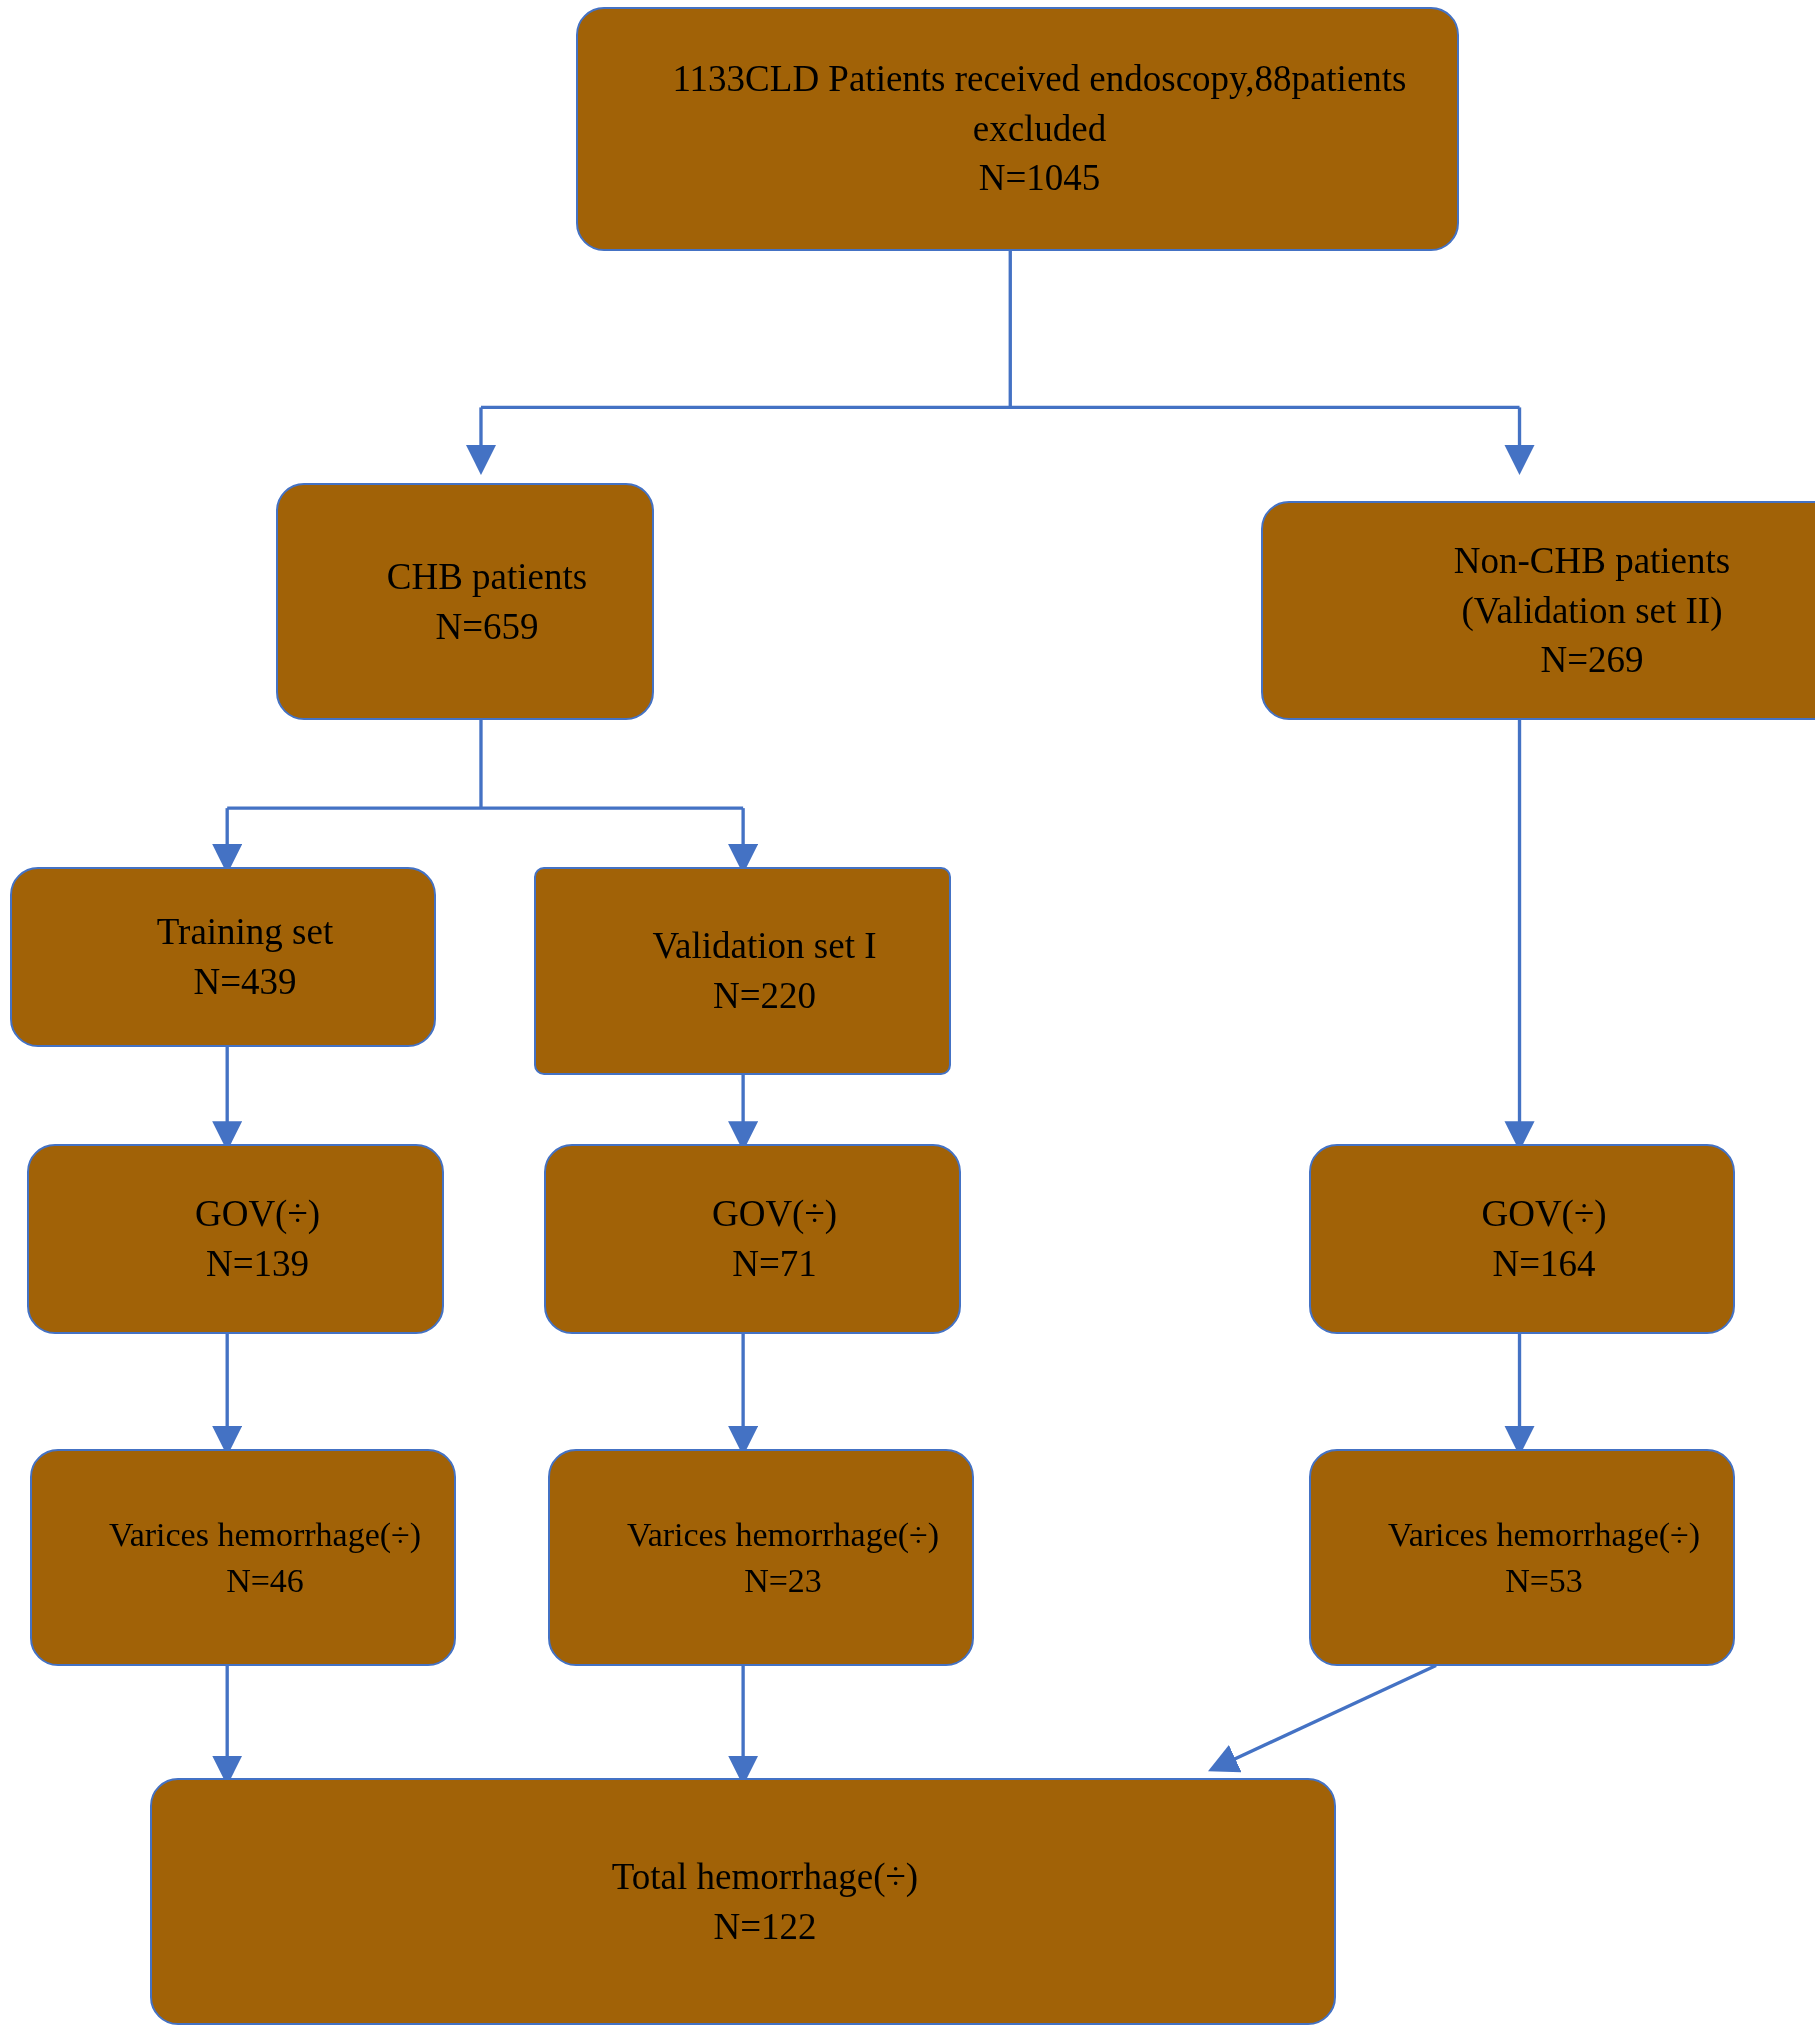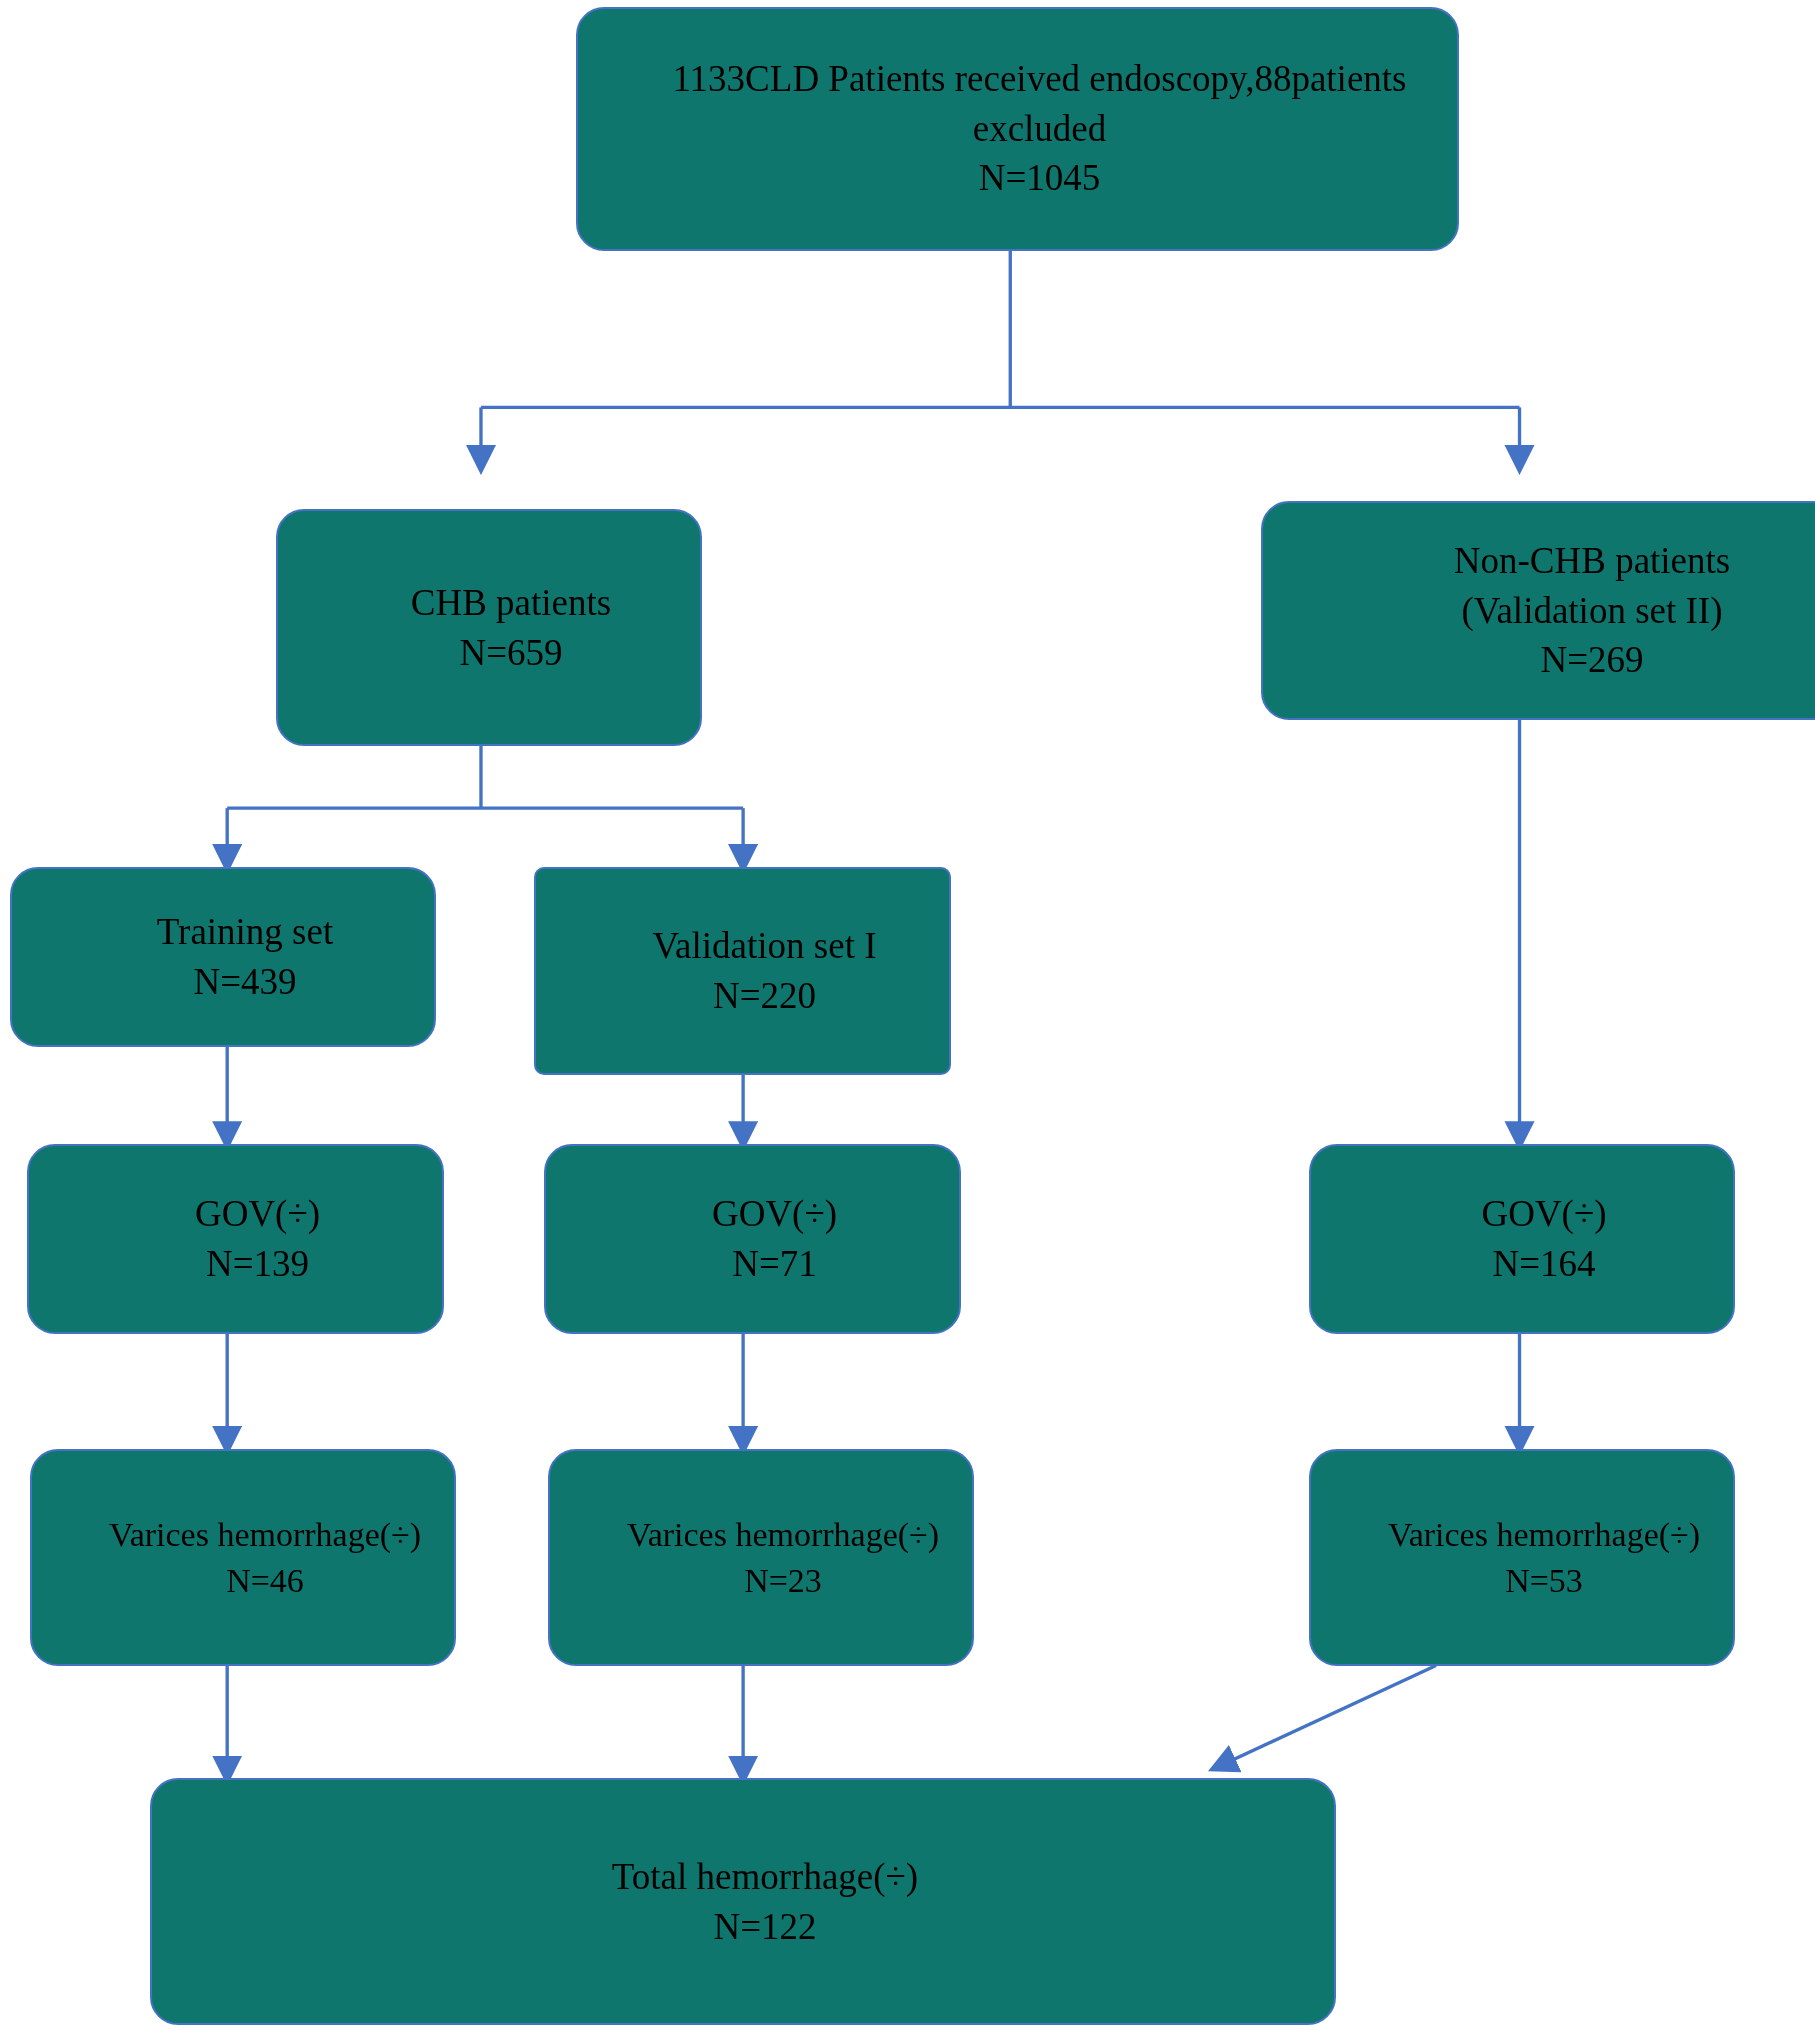--- a/index.html
+++ b/index.html
@@ -11,21 +11,21 @@
     position: relative;
     width: 1816px;
     height: 2032px;
     background: #ffffff;
     font-family: "Liberation Serif", "DejaVu Serif", serif;
     overflow: hidden;
   }
   .node {
     position: absolute;
     box-sizing: border-box;
-    background: #0f766e;
+    background: #a16207;
     border: 2.5px solid #4472C4;
     border-radius: 28px;
     display: flex;
     flex-direction: column;
     align-items: center;
     justify-content: center;
     color: #000000;
     text-align: center;
     z-index: 2;
     padding-left: 44px;
@@ -88,21 +88,21 @@
       <path d="M 1720 1995 L 1455 2118" marker-end="url(#arrow)"></path>
     </g>
   </svg>
 
   <div class="node t-lg" style="left:576px; top:6.7px; width:883px; height:244px;">
     <span class="line">1133CLD Patients received endoscopy,88patients</span>
     <span class="line">excluded</span>
     <span class="line">N=1045</span>
   </div>
 
-  <div class="node t-lg" style="left:276px; top:509px; width:426px; height:237px;">
+  <div class="node t-lg" style="left:276px; top:483px; width:378px; height:237px;">
     <span class="line">CHB patients</span>
     <span class="line">N=659</span>
   </div>
 
   <div class="node t-lg" style="left:1261px; top:501px; width:618px; height:219px;">
     <span class="line">Non-CHB  patients</span>
     <span class="line">(Validation  set II)</span>
     <span class="line">N=269</span>
   </div>
 

